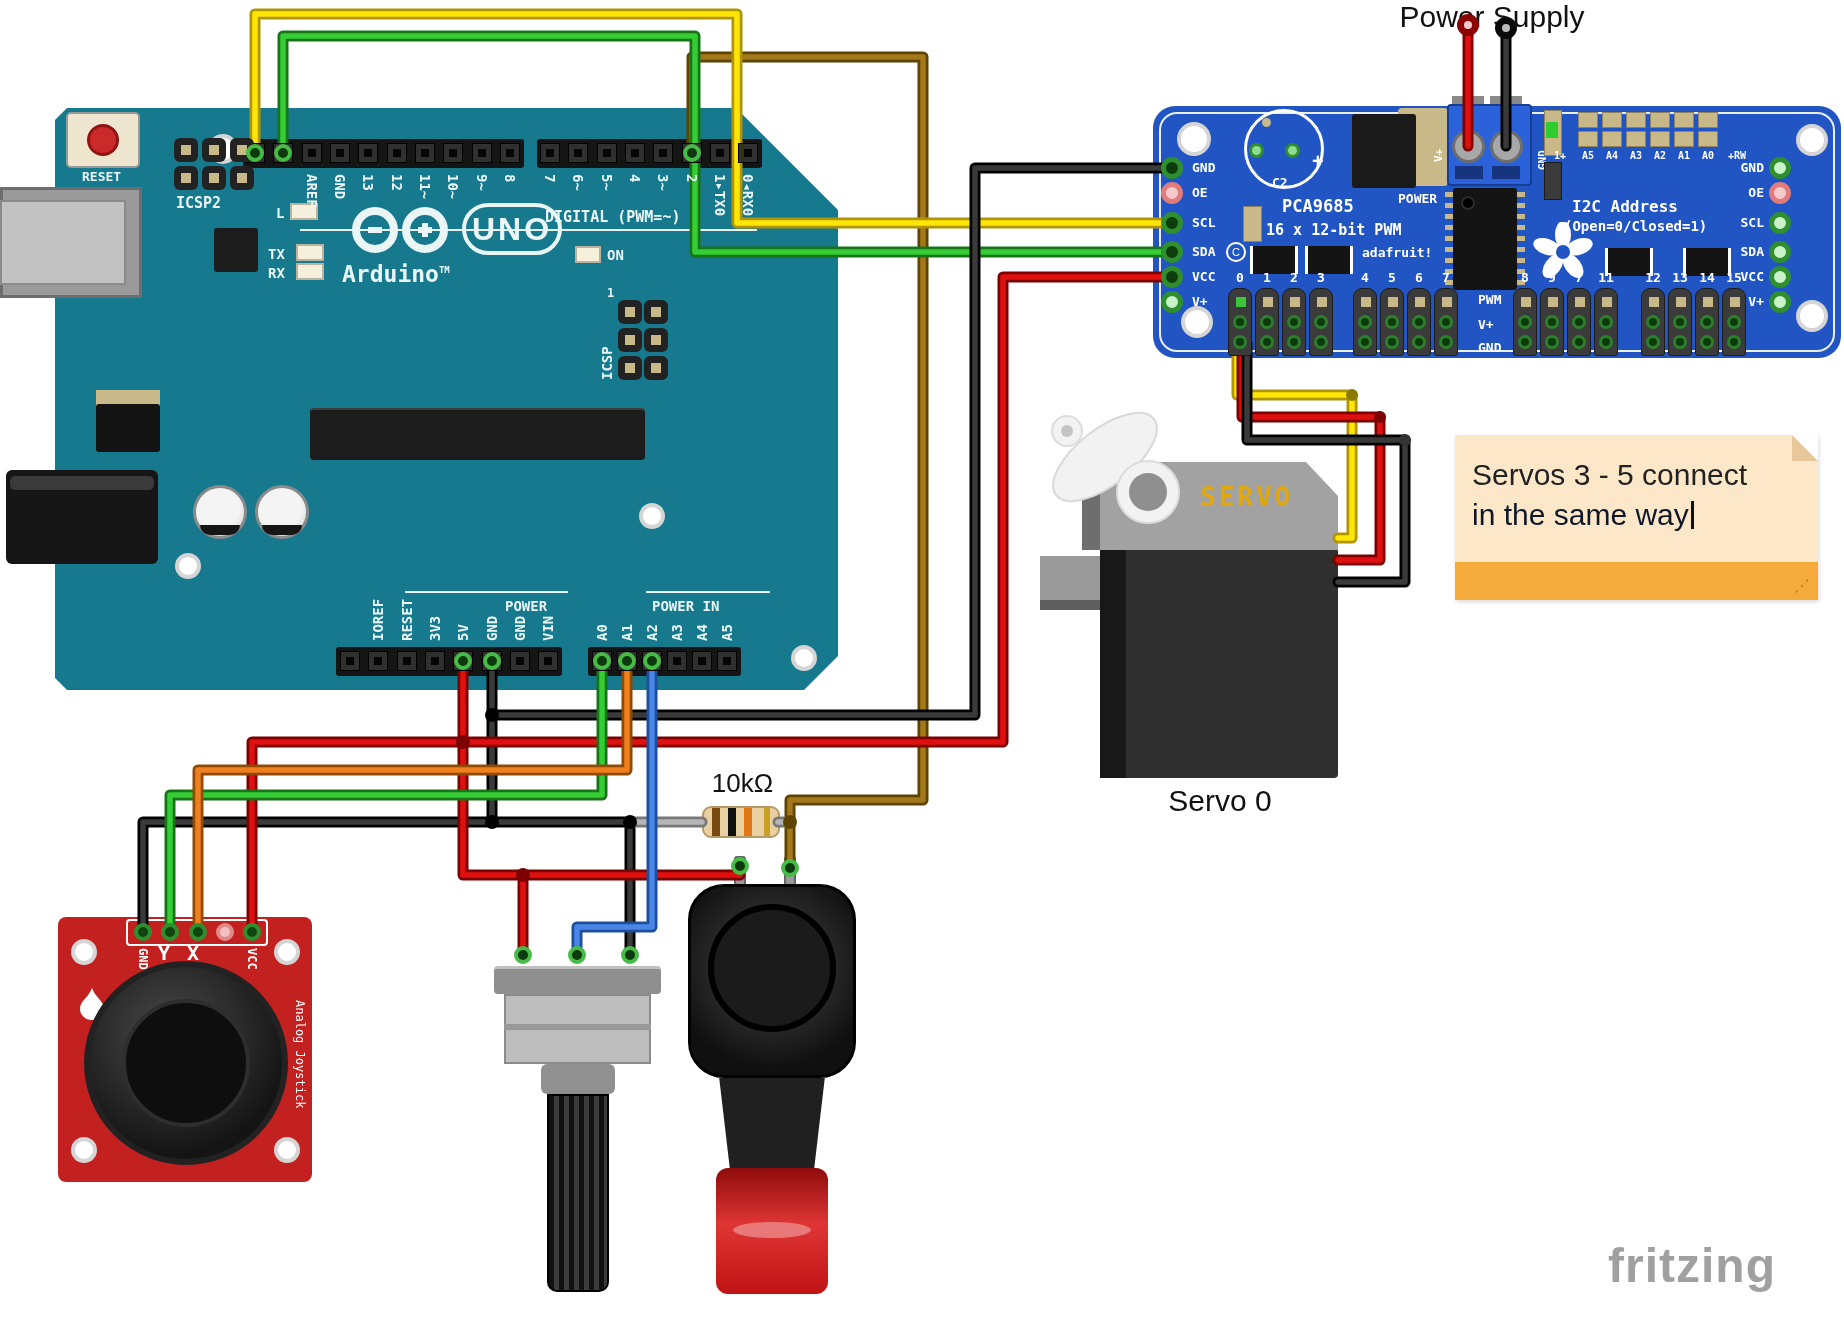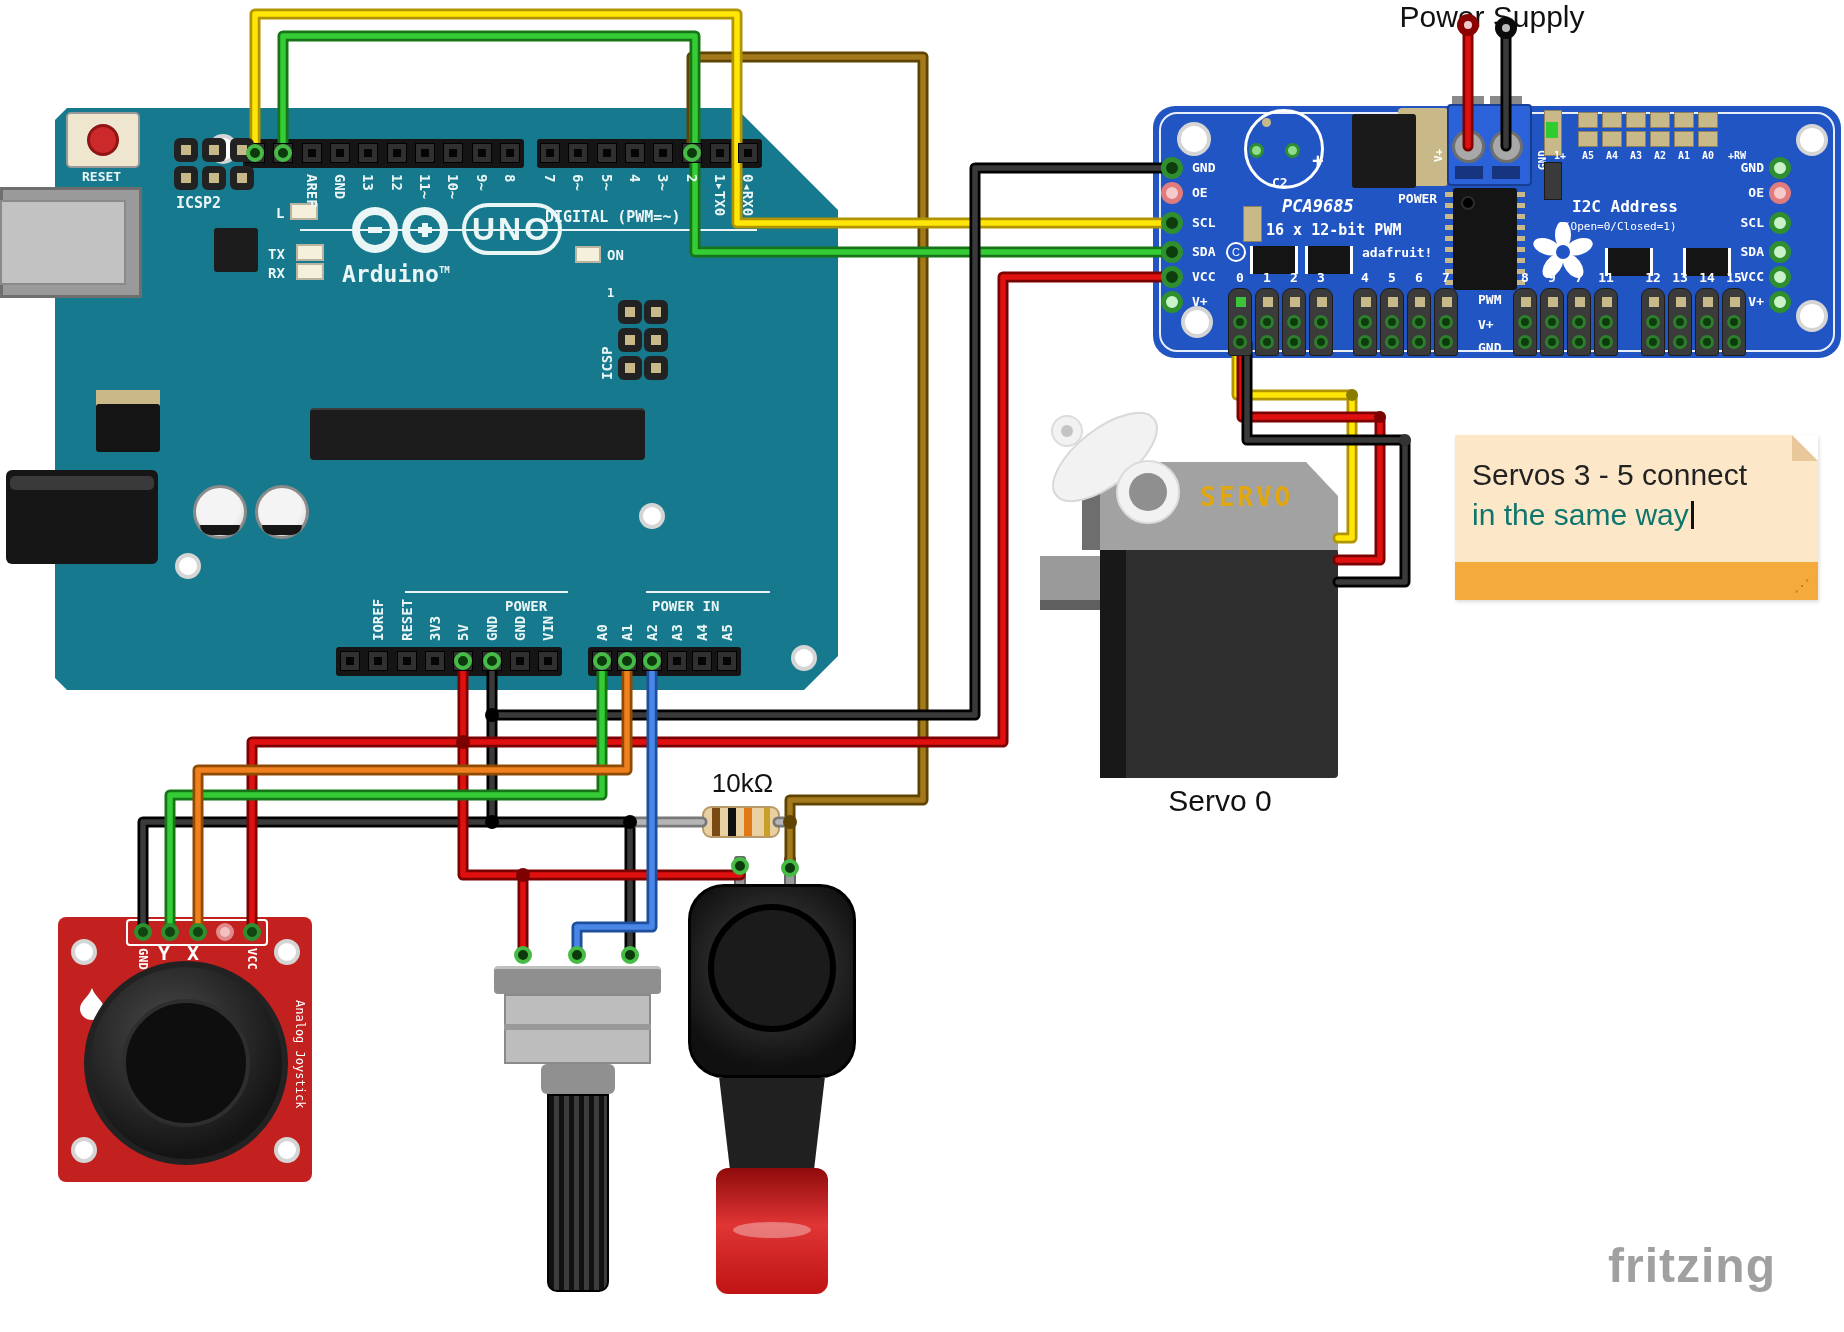--- a/index.html
+++ b/index.html
@@ -129,21 +129,21 @@
   <div class="abs" style="left:1447px;top:104px;width:85px;height:82px;background:#2b62d9;border:2px solid #173e93;border-radius:4px;box-sizing:border-box;"></div>
   <div class="abs" style="left:1452px;top:130px;width:33px;height:33px;border-radius:50%;background:#a8a8a8;border:3px solid #6e6e6e;box-sizing:border-box;"></div>
   <div class="abs" style="left:1490px;top:130px;width:33px;height:33px;border-radius:50%;background:#a8a8a8;border:3px solid #6e6e6e;box-sizing:border-box;"></div>
   <div class="abs" style="left:1455px;top:166px;width:28px;height:13px;background:#16357e;"></div>
   <div class="abs" style="left:1492px;top:166px;width:28px;height:13px;background:#16357e;"></div>
   <div class="abs pcalab vm90" style="left:1432px;top:162px;font-size:11px;">V+</div>
   <div class="abs pcalab vm90" style="left:1536px;top:170px;font-size:11px;">GND</div>
   <div class="abs pcalab" style="left:1398px;top:192px;font-size:13px;">POWER</div>
 
   <div class="abs" style="left:1243px;top:206px;width:17px;height:34px;background:#c9b989;border:1px solid #8f835f;"></div>
-  <div class="abs pcalab" style="left:1282px;top:200px;font-size:17px;font-style:italic;">PCA9685</div>
+  <div class="abs pcalab" style="left:1282px;top:200px;font-size:17px;">PCA9685</div>
   <div class="abs pcalab" style="left:1266px;top:224px;font-size:15px;">16 x 12-bit PWM</div>
 
   <div class="soic" style="left:1250px;top:246px;"></div>
   <div class="soic" style="left:1305px;top:246px;"></div>
   <div class="soic" style="left:1605px;top:248px;"></div>
   <div class="soic" style="left:1683px;top:248px;"></div>
   <div class="abs" style="left:1226px;top:242px;width:20px;height:20px;border:2px solid #fff;border-radius:50%;box-sizing:border-box;color:#fff;font-size:11px;text-align:center;line-height:16px;">C</div>
   <div class="abs pcalab" style="left:1362px;top:246px;">adafruit!</div>
 
   <svg class="abs" style="left:1533px;top:222px;" width="60" height="60" viewBox="0 0 60 60">
@@ -155,21 +155,21 @@
       <ellipse cx="30" cy="13" rx="8" ry="14" transform="rotate(288 30 30)"></ellipse>
     </g>
     <circle cx="30" cy="30" r="7" fill="#2155c4"></circle>
   </svg>
 
   <div class="abs" style="left:1445px;top:192px;width:80px;height:96px;background:repeating-linear-gradient(180deg,#c9b989 0 5px,transparent 5px 11px);"></div>
   <div class="abs" style="left:1453px;top:188px;width:64px;height:102px;background:#141414;border-radius:3px;"></div>
   <div class="abs" style="left:1461px;top:196px;width:10px;height:10px;border-radius:50%;background:#000;border:2px solid #2c2c2c;"></div>
 
   <div class="abs pcalab" style="left:1572px;top:200px;font-size:16px;">I2C Address</div>
-  <div class="abs pcalab" style="left:1564px;top:220px;font-size:11px;font-weight:normal;">(Open=0/Closed=1)</div>
+  <div class="abs pcalab" style="left:1564px;top:220px;font-size:14px;font-weight:bold;">(Open=0/Closed=1)</div>
 
   <div class="abs" style="left:1544px;top:110px;width:16px;height:44px;background:#c9b989;border:1px solid #8f835f;"></div>
   <div class="abs" style="left:1546px;top:122px;width:12px;height:16px;background:#2ecc2e;"></div>
   <div class="abs" style="left:1544px;top:162px;width:16px;height:36px;background:#3a3a3a;border:1px solid #1a1a1a;"></div>
 
   <div class="abs" style="left:1040px;top:556px;width:62px;height:54px;background:#9a9a9a;border-bottom:10px solid #5f5f5f;box-sizing:border-box;"></div>
   <div class="abs" style="left:1100px;top:548px;width:238px;height:230px;background:#2f2f2f;border-radius:4px;"></div>
   <div class="abs" style="left:1100px;top:548px;width:26px;height:230px;background:#181818;"></div>
   <div class="abs" style="left:1082px;top:462px;width:256px;height:88px;background:#a2a2a2;clip-path:polygon(0 0,224px 0,256px 34px,256px 88px,0 88px);"></div>
   <div class="abs" style="left:1082px;top:462px;width:18px;height:88px;background:#6e6e6e;"></div>
@@ -181,21 +181,21 @@
     <circle cx="47" cy="36" r="15" fill="#f2f2f2" stroke="#dcdcdc" stroke-width="2"></circle>
     <circle cx="47" cy="36" r="6" fill="#c4c4c4"></circle>
   </svg>
   <div class="abs" style="left:1120px;top:784px;width:200px;text-align:center;font-size:30px;color:#111;">Servo 0</div>
 
   <div class="abs" style="left:1455px;top:435px;width:363px;height:165px;background:#fce8c8;box-shadow:1px 2px 4px rgba(0,0,0,0.15);"></div>
   <div class="abs" style="left:1455px;top:562px;width:363px;height:38px;background:#f5aa3c;"></div>
   <div class="abs" style="left:1792px;top:435px;width:0;height:0;border-left:26px solid #e8c89a;border-top:26px solid #ffffff;"></div>
   <div class="abs" style="left:1794px;top:576px;color:#b87a1e;font-size:16px;letter-spacing:2px;">⋰</div>
   <div class="abs" style="left:1472px;top:458px;font-size:30px;color:#222;">Servos 3 - 5 connect</div>
-  <div class="abs" style="left:1472px;top:498px;font-size:30px;color:#0f766e;">
+  <div class="abs" style="left:1472px;top:498px;font-size:30px;color:#0f172a;">
     <span>in the same way</span><span class="caret"></span>
   </div>
 
   <div class="abs" style="left:1392px;top:0px;width:200px;text-align:center;font-size:30px;color:#111;">Power Supply</div>
 
   <div class="abs" style="left:58px;top:917px;width:254px;height:265px;background:#c32020;border-radius:8px;"></div>
   <div class="abs" style="left:126px;top:919px;width:142px;height:27px;border:2px solid #fff;border-radius:4px;box-sizing:border-box;"></div>
   <div class="abs hole" style="left:71px;top:939px;width:26px;height:26px;"></div>
   <div class="abs hole" style="left:274px;top:939px;width:26px;height:26px;"></div>
   <div class="abs hole" style="left:71px;top:1137px;width:26px;height:26px;"></div>

